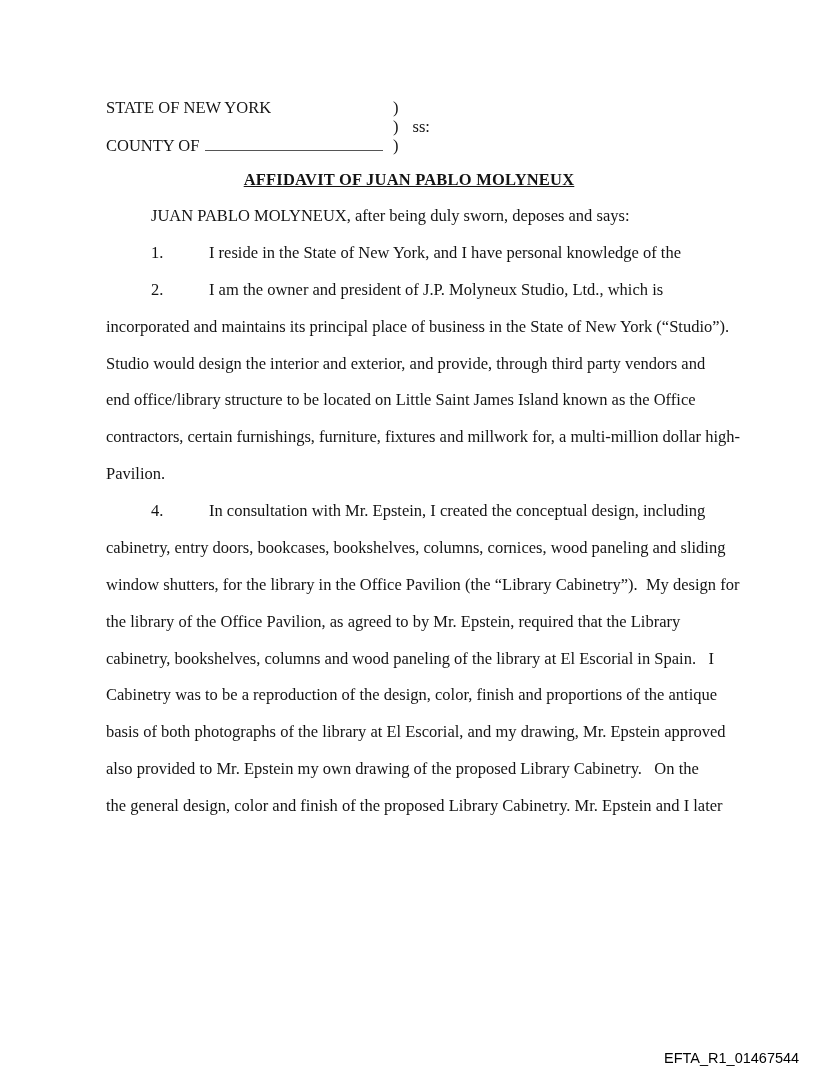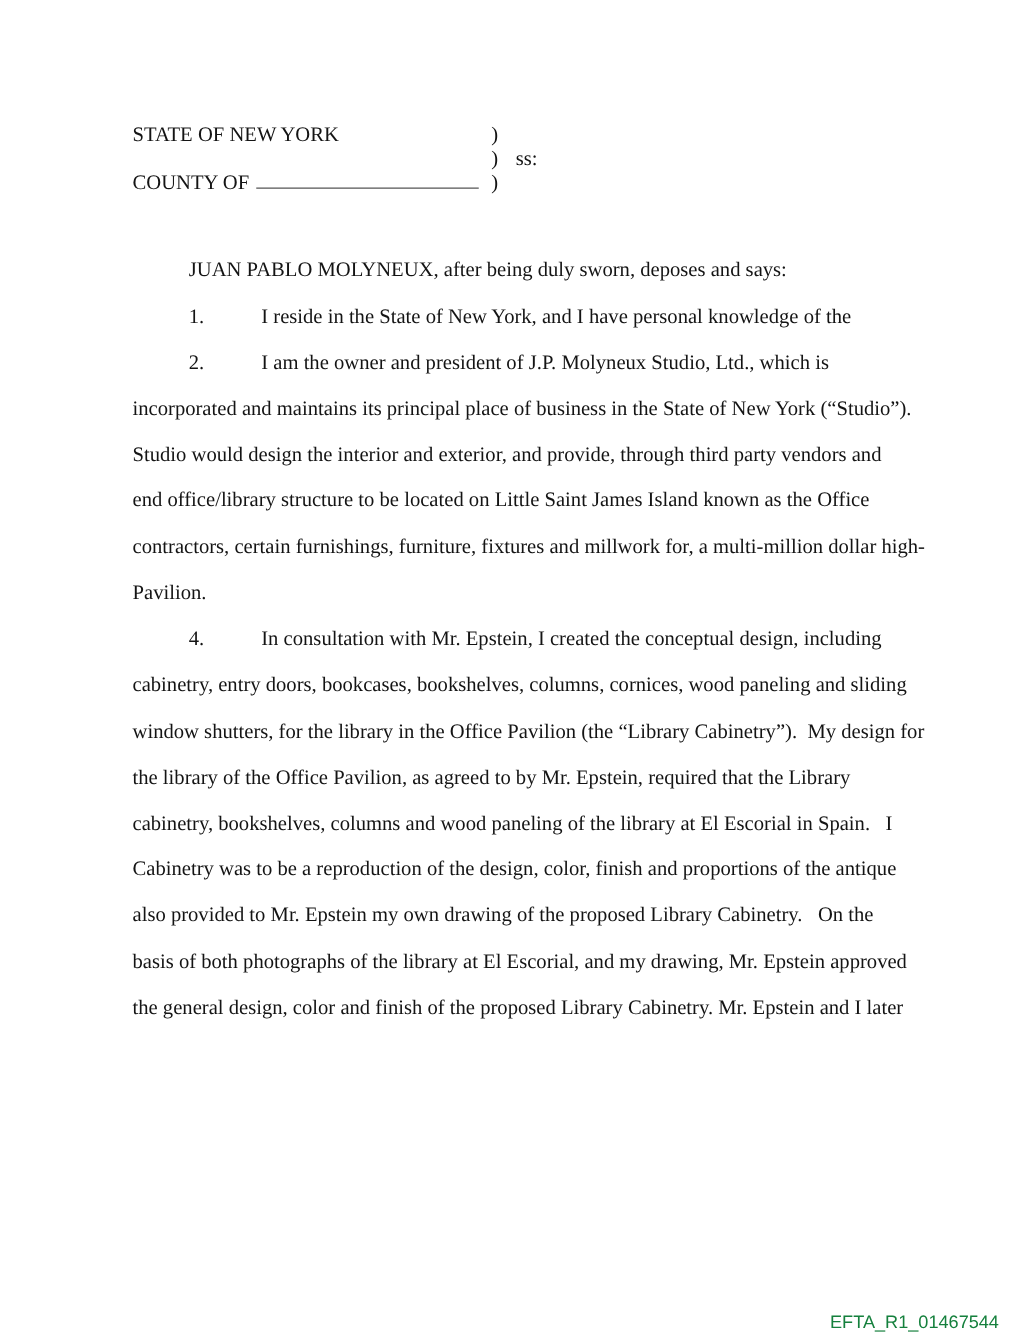--- a/index.html
+++ b/index.html
@@ -66,21 +66,21 @@
   }
   .indent { display: inline-block; width: 45px; }
   .num { display: inline-block; width: 58px; }
   
   .footer {
     position: absolute;
     left: 664px;
     top: 1050px;
     font-family: "Liberation Sans", "DejaVu Sans", sans-serif;
     font-size: 14.5px;
-    color: #15803d;
+    color: #000000;
     white-space: pre;
   }
 </style>
 </head>
 <body>
 
 <div class="page">
 
   <div class="caption">
     <div class="caption-row">
@@ -94,40 +94,41 @@
     </div>
     <div class="caption-row">
       <span class="caption-left">
         <span>COUNTY OF</span>
         <span class="blank-line"></span>
       </span>
       <span>)</span>
     </div>
   </div>
 
+  <div class="title">AFFIDAVIT OF JUAN PABLO MOLYNEUX</div>
 
   <div class="body">
     <div class="line"><span class="indent"></span><span>JUAN PABLO MOLYNEUX, after being duly sworn, deposes and says:</span></div>
 
     <div class="line"><span class="indent"></span><span class="num">1.</span><span>I reside in the State of New York, and I have personal knowledge of the</span></div>
 
     <div class="line"><span class="indent"></span><span class="num">2.</span><span>I am the owner and president of J.P. Molyneux Studio, Ltd., which is</span></div>
     <div class="line">incorporated and maintains its principal place of business in the State of New York (“Studio”).</div>
 
     <div class="line">Studio would design the interior and exterior, and provide, through third party vendors and</div>
     <div class="line">end office/library structure to be located on Little Saint James Island known as the Office</div>
     <div class="line">contractors, certain furnishings, furniture, fixtures and millwork for, a multi-million dollar high-</div>
     <div class="line">Pavilion.</div>
 
     <div class="line"><span class="indent"></span><span class="num">4.</span><span>In consultation with Mr. Epstein, I created the conceptual design, including</span></div>
     <div class="line">cabinetry, entry doors, bookcases, bookshelves, columns, cornices, wood paneling and sliding</div>
     <div class="line">window shutters, for the library in the Office Pavilion (the “Library Cabinetry”).  My design for</div>
     <div class="line">the library of the Office Pavilion, as agreed to by Mr. Epstein, required that the Library</div>
     <div class="line">cabinetry, bookshelves, columns and wood paneling of the library at El Escorial in Spain.   I</div>
     <div class="line">Cabinetry was to be a reproduction of the design, color, finish and proportions of the antique</div>
+    <div class="line">basis of both photographs of the library at El Escorial, and my drawing, Mr. Epstein approved</div>
     <div class="line">also provided to Mr. Epstein my own drawing of the proposed Library Cabinetry.   On the</div>
-    <div class="line">basis of both photographs of the library at El Escorial, and my drawing, Mr. Epstein approved</div>
     <div class="line">the general design, color and finish of the proposed Library Cabinetry. Mr. Epstein and I later</div>
   </div>
 
   <div class="footer">EFTA_R1_01467544</div>
 
 </div>
 
 </body></html>

